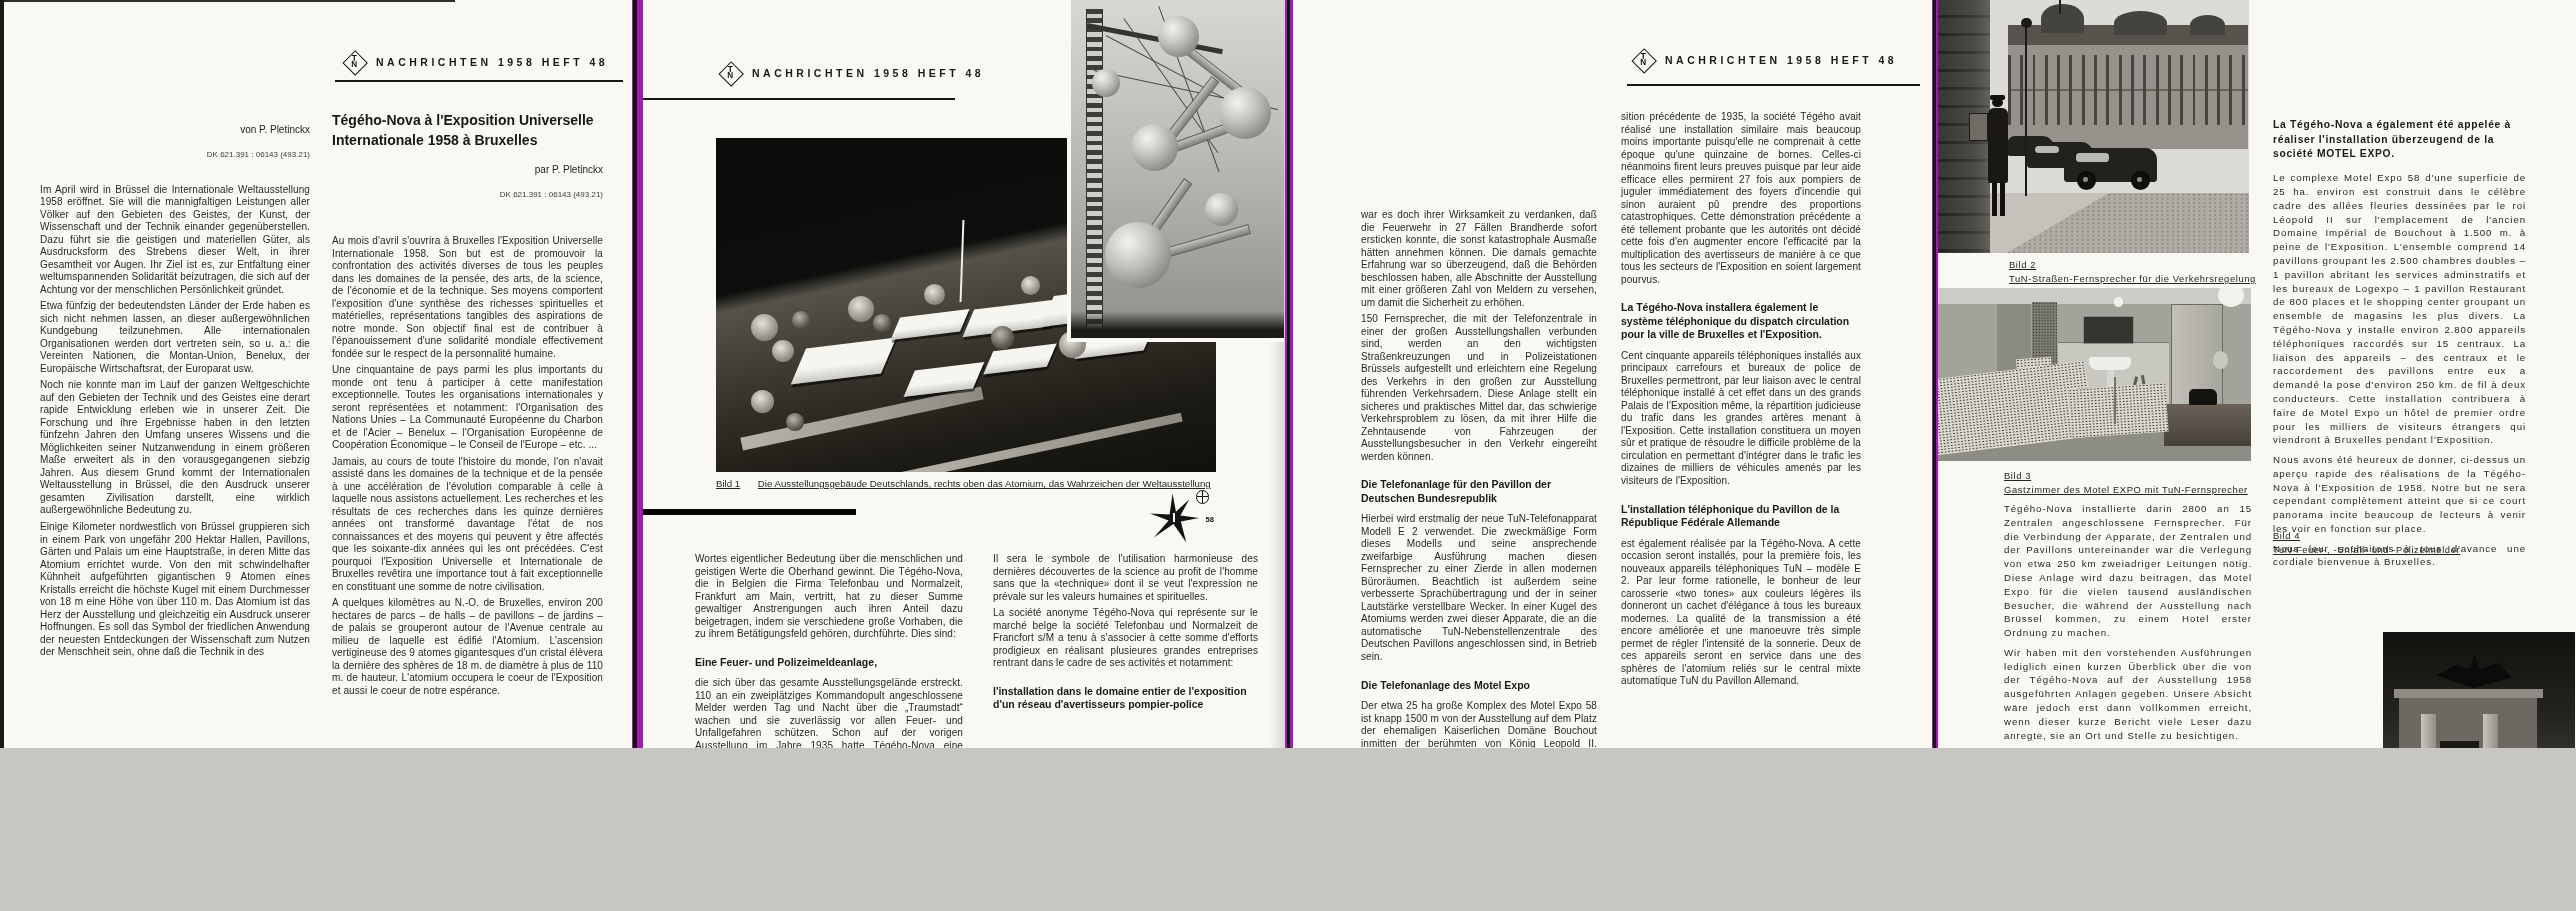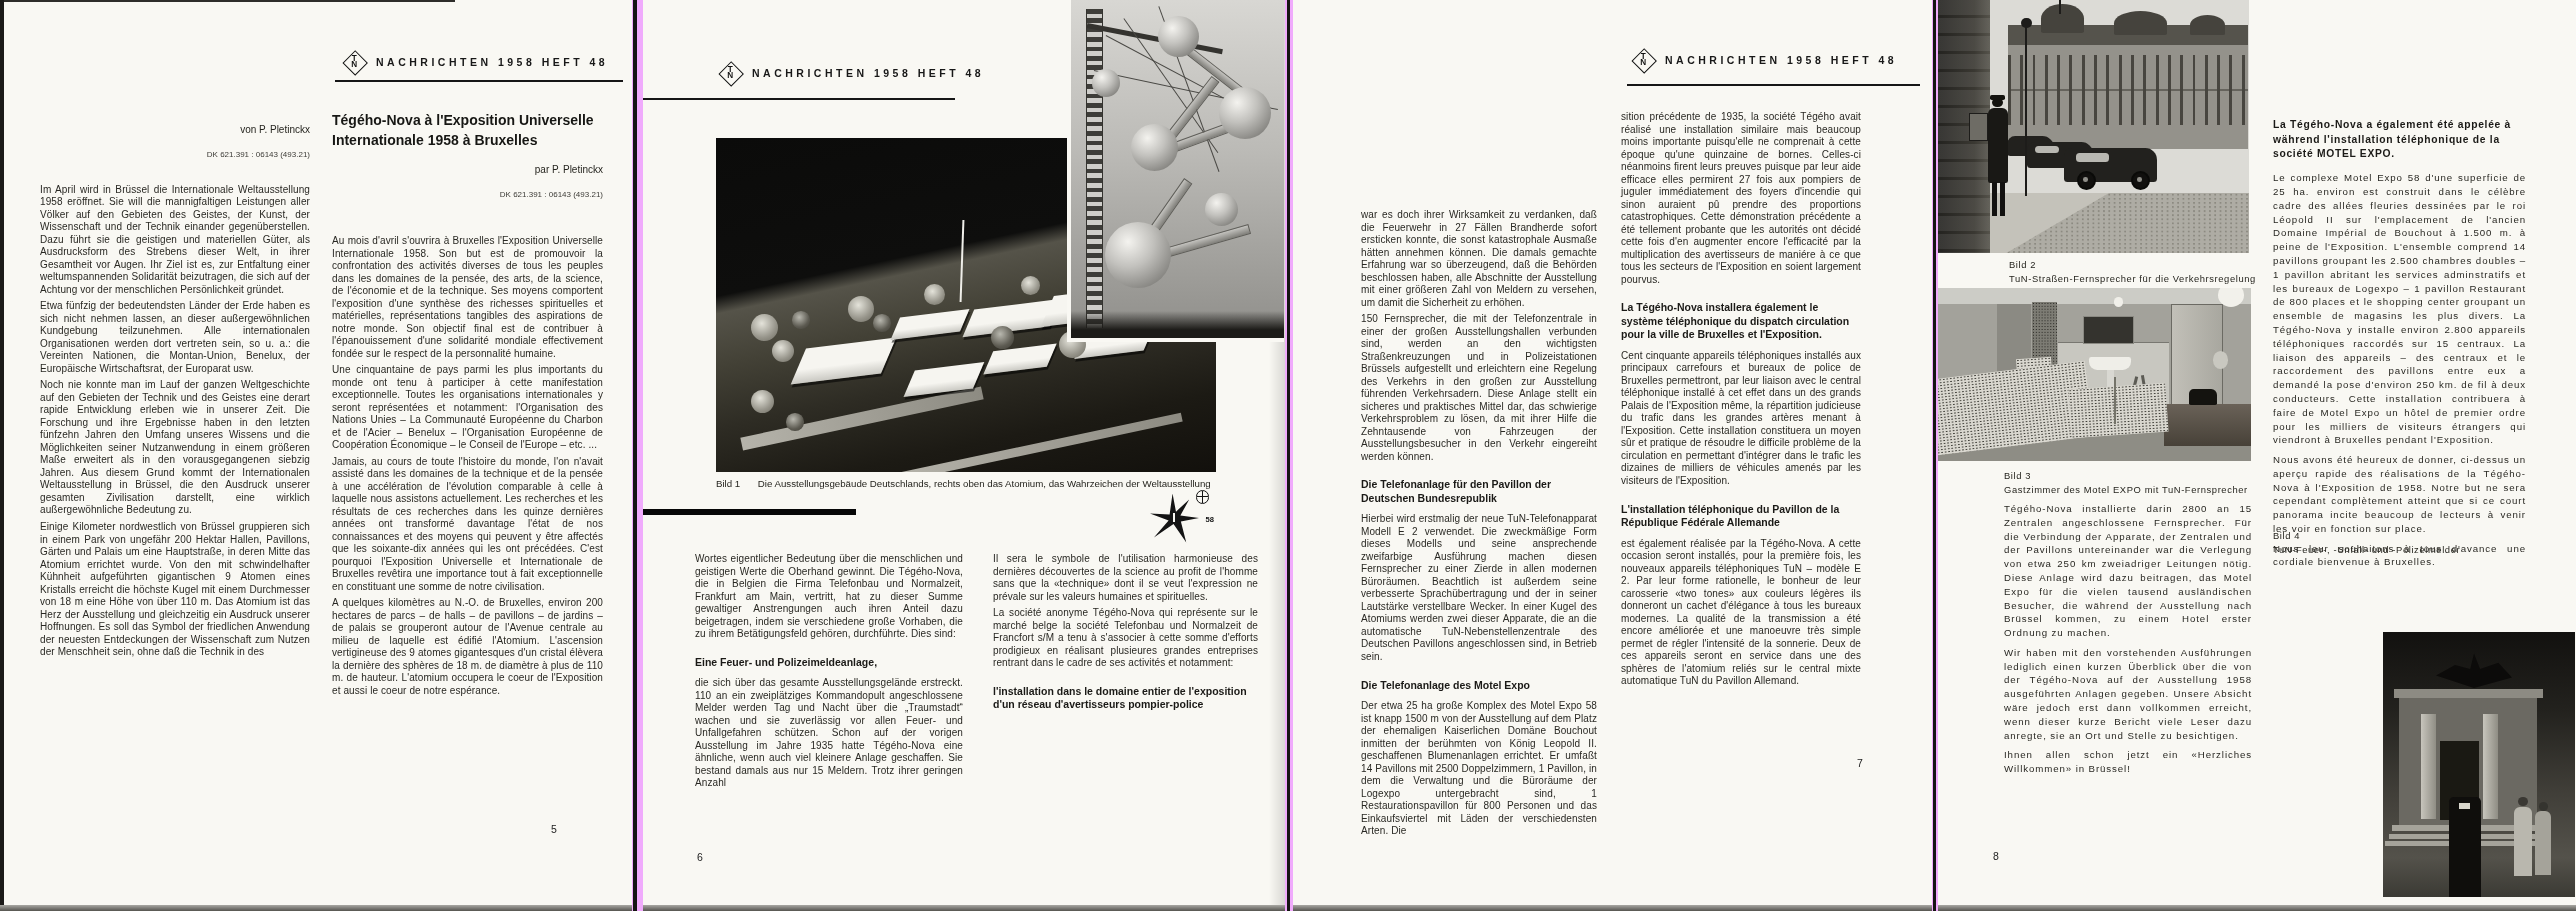--- a/index.html
+++ b/index.html
@@ -1,16 +1,16 @@
 <!DOCTYPE html>
 <html style="font-size:9.4px"><head>
 <meta charset="utf-8">
 <style>
   html,body{margin:0;padding:0;background:#c7c6c2;}
-  #shot{position:relative;width:2576px;height:911px;background:#f0abfc;overflow:hidden;
+  #shot{position:relative;width:2576px;height:748px;background:#a21caf;overflow:hidden;
         font-family:"Liberation Sans","DejaVu Sans",sans-serif;color:#26251f;}
   .page{position:absolute;top:0;height:911px;background:#f9f8f3;}
   .gapline{position:absolute;top:0;height:100%;background:#151513;}
   .edge-l{position:absolute;left:0;top:0;width:4.1px;height:100%;background:#1b1a18;}
   .edge-t{position:absolute;left:0;top:0;height:2.3px;background:#2e2d2a;}
   .edge-b{position:absolute;left:0;right:0;bottom:0;height:5.9px;background:linear-gradient(180deg,#a9a8a3,#55544f);}
   .curl{position:absolute;right:0;top:0;width:16.4px;height:100%;background:linear-gradient(to right,rgba(0,0,0,0),rgba(0,0,0,.13));}
 
   
   .masthead{position:absolute;display:flex;align-items:center;gap:9.4px;}
@@ -25,21 +25,21 @@
   .col{position:absolute;}
   .article-title{font-size:14px;font-weight:bold;line-height:20px;color:#171714;}
   .byline{text-align:right;font-size:10px;margin-top:14px;color:#26251f;}
   .dk{text-align:right;font-size:8px;margin-top:15.2px;color:#3c3b36;}
   .body-text{font-size:10px;line-height:12.5px;text-align:justify;letter-spacing:0.1px;color:#292823;}
   .blk-p{margin-bottom:4.1px;}
   .blk-h{font-weight:bold;font-size:10.5px;line-height:13.5px;text-align:left;margin:15.2px 0 8.2px 0;letter-spacing:0;color:#1b1a17;}
   .wide .blk-p{font-size:9.7px;line-height:13.8px;letter-spacing:0.9px;margin-bottom:5.9px;}
   .wide .blk-h{font-size:10.3px;line-height:14.6px;letter-spacing:0.7px;margin:0 0 9.4px 0;}
   .pagenum{position:absolute;font-size:10.5px;color:#222;}
-  .caption{position:absolute;font-size:9.7px;color:#26251f;}
+  .caption{position:absolute;font-size:9.7px;color:#26251f;text-decoration:underline;}
   .cap-row{display:flex;gap:17.6px;}
   .cap-2l .cap-label,.cap-2l .cap-text{display:block;line-height:14px;letter-spacing:0.6px;font-size:9.4px;}
   .scanbar{position:absolute;background:#070707;}
 
   
   .photo{position:absolute;overflow:hidden;background:#9a9994;}
   .photo *{position:absolute;}
   
   .ph-atomium{background:linear-gradient(180deg,#d8d7d3 0%,#bbbab6 45%,#8f8e8a 100%);}
   .sph{border-radius:50%;background:radial-gradient(circle at 35% 30%,#f4f3ef 0%,#c2c1bd 40%,#757470 90%);}
@@ -349,21 +349,21 @@
       <span class="cap-text">Gastzimmer des Motel EXPO mit TuN-Fernsprecher</span>
     </div>
 
     <div class="col body-text" style="left:66px;top:502px;width:248px">
         <div class="blk blk-p">Tégého-Nova installierte darin 2800 an 15 Zentralen angeschlossene Fernsprecher. Für die Verbindung der Apparate, der Zentralen und der Pavillons untereinander war die Verlegung von etwa 250 km zweiadriger Leitungen nötig. Diese Anlage wird dazu beitragen, das Motel Expo für die vielen tausend ausländischen Besucher, die während der Ausstellung nach Brüssel kommen, zu einem Hotel erster Ordnung zu machen.</div>
         <div class="blk blk-p">Wir haben mit den vorstehenden Ausführungen lediglich einen kurzen Überblick über die von der Tégého-Nova auf der Ausstellung 1958 ausgeführten Anlagen gegeben. Unsere Absicht wäre jedoch erst dann vollkommen erreicht, wenn dieser kurze Bericht viele Leser dazu anregte, sie an Ort und Stelle zu besichtigen.</div>
         <div class="blk blk-p">Ihnen allen schon jetzt ein «Herzliches Willkommen» in Brüssel!</div>
       </div>
 
     <div class="col body-text" style="left:335px;top:118px;width:253px">
-        <div class="blk blk-h">La Tégého-Nova a également été appelée à während l'installation téléphonique de la société MOTEL EXPO.</div>
+        <div class="blk blk-h">La Tégého-Nova a également été appelée à réaliser l'installation überzeugend de la société MOTEL EXPO.</div>
         <div class="blk blk-p">Le complexe Motel Expo 58 d'une superficie de 25 ha. environ est construit dans le célèbre cadre des allées fleuries dessinées par le roi Léopold II sur l'emplacement de l'ancien Domaine Impérial de Bouchout à 1.500 m. à peine de l'Exposition. L'ensemble comprend 14 pavillons groupant les 2.500 chambres doubles – 1 pavillon abritant les services adminstratifs et les bureaux de Logexpo – 1 pavillon Restaurant de 800 places et le shopping center groupant un ensemble de magasins les plus divers. La Tégého-Nova y installe environ 2.800 appareils téléphoniques raccordés sur 15 centraux. La liaison des appareils – des centraux et le raccordement des pavillons entre eux a demandé la pose d'environ 250 km. de fil à deux conducteurs. Cette installation contribuera à faire de Motel Expo un hôtel de premier ordre pour les milliers de visiteurs étrangers qui viendront à Bruxelles pendant l'Exposition.</div>
         <div class="blk blk-p">Nous avons été heureux de donner, ci-dessus un aperçu rapide des réalisations de la Tégého-Nova à l'Exposition de 1958. Notre but ne sera cependant complètement atteint que si ce court panorama incite beaucoup de lecteurs à venir les voir en fonction sur place.</div>
         <div class="blk blk-p">Nous leur souhaitons à tous d'avance une cordiale bienvenue à Bruxelles.</div>
       </div>
 
     <div class="caption cap-2l" style="left:335px;top:529px">
       <span class="cap-label">Bild 4</span>
       <span class="cap-text">TuN-Feuer-, -Unfall- und -Polizeimelder</span>
     </div>
 

